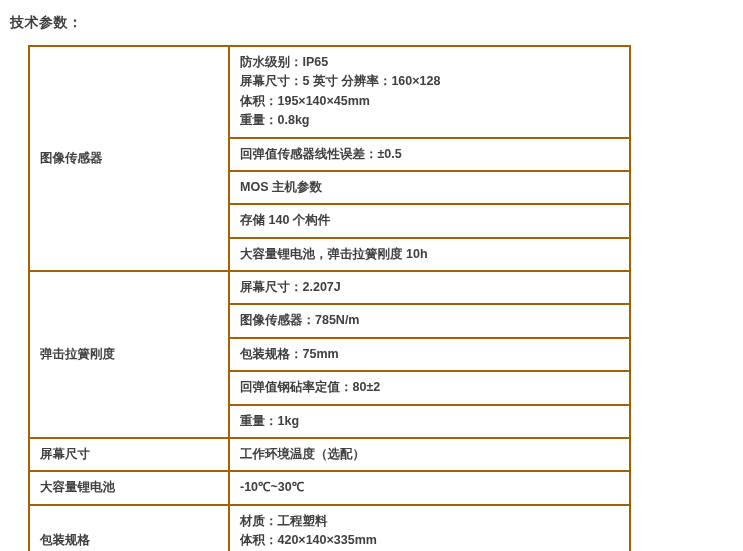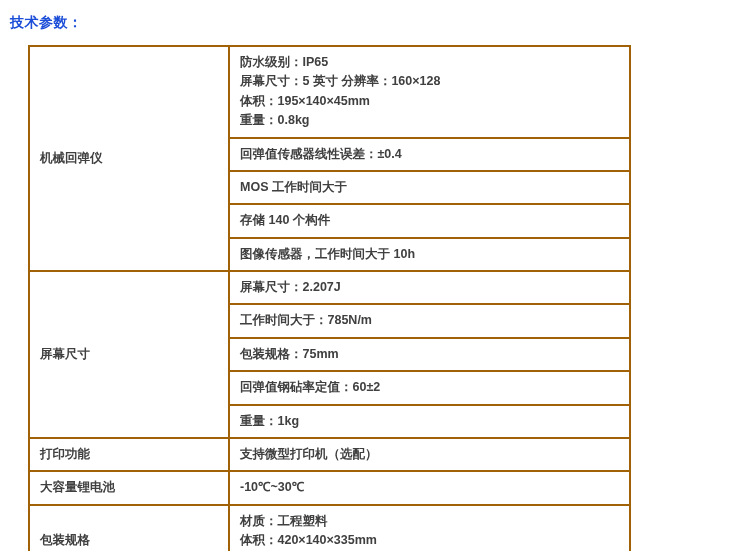--- a/index.html
+++ b/index.html
@@ -19,21 +19,21 @@
     width: 743px;
     height: 551px;
     box-sizing: border-box;
   }
   .heading {
     position: absolute;
     left: 10px;
     top: 14px;
     font-size: 14px;
     font-weight: bold;
-    color: #1d4ed8;
+    color: #404040;
     letter-spacing: 0.5px;
   }
   .spec-table {
     position: absolute;
     left: 28px;
     top: 45px;
     width: 603px;
     border-collapse: collapse;
     table-layout: fixed;
   }
@@ -69,59 +69,59 @@
   <div class="heading">技术参数：</div>
 
   <table class="spec-table">
     <colgroup>
       <col class="col-label">
       <col class="col-value">
     </colgroup>
     <tbody>
 
       <tr>
-        <td class="label-cell" rowspan="5">机械回弹仪</td>
+        <td class="label-cell" rowspan="5">图像传感器</td>
         <td class="value-multiline tall-pad">防水级别：IP65
 屏幕尺寸：5 英寸  分辨率：160×128
 体积：195×140×45mm
 重量：0.8kg</td>
       </tr>
       <tr class="h1row">
-        <td>回弹值传感器线性误差：±0.4</td>
+        <td>回弹值传感器线性误差：±0.5</td>
       </tr>
       <tr class="h1row">
-        <td>MOS 工作时间大于</td>
+        <td>MOS 主机参数</td>
       </tr>
       <tr class="h1row">
         <td>存储 140 个构件</td>
       </tr>
       <tr class="h1row">
-        <td>图像传感器，工作时间大于 10h</td>
+        <td>大容量锂电池，弹击拉簧刚度 10h</td>
       </tr>
 
       <tr>
-        <td class="label-cell" rowspan="5">屏幕尺寸</td>
+        <td class="label-cell" rowspan="5">弹击拉簧刚度</td>
         <td>屏幕尺寸：2.207J</td>
       </tr>
       <tr>
-        <td>工作时间大于：785N/m</td>
+        <td>图像传感器：785N/m</td>
       </tr>
       <tr>
         <td>包装规格：75mm</td>
       </tr>
       <tr>
-        <td>回弹值钢砧率定值：60±2</td>
+        <td>回弹值钢砧率定值：80±2</td>
       </tr>
       <tr>
         <td>重量：1kg</td>
       </tr>
 
       <tr>
-        <td class="label-cell">打印功能</td>
-        <td>支持微型打印机（选配）</td>
+        <td class="label-cell">屏幕尺寸</td>
+        <td>工作环境温度（选配）</td>
       </tr>
 
       <tr>
         <td class="label-cell">大容量锂电池</td>
         <td>-10℃~30℃</td>
       </tr>
 
       <tr>
         <td class="label-cell">包装规格</td>
         <td class="value-multiline tall-pad">材质：工程塑料

